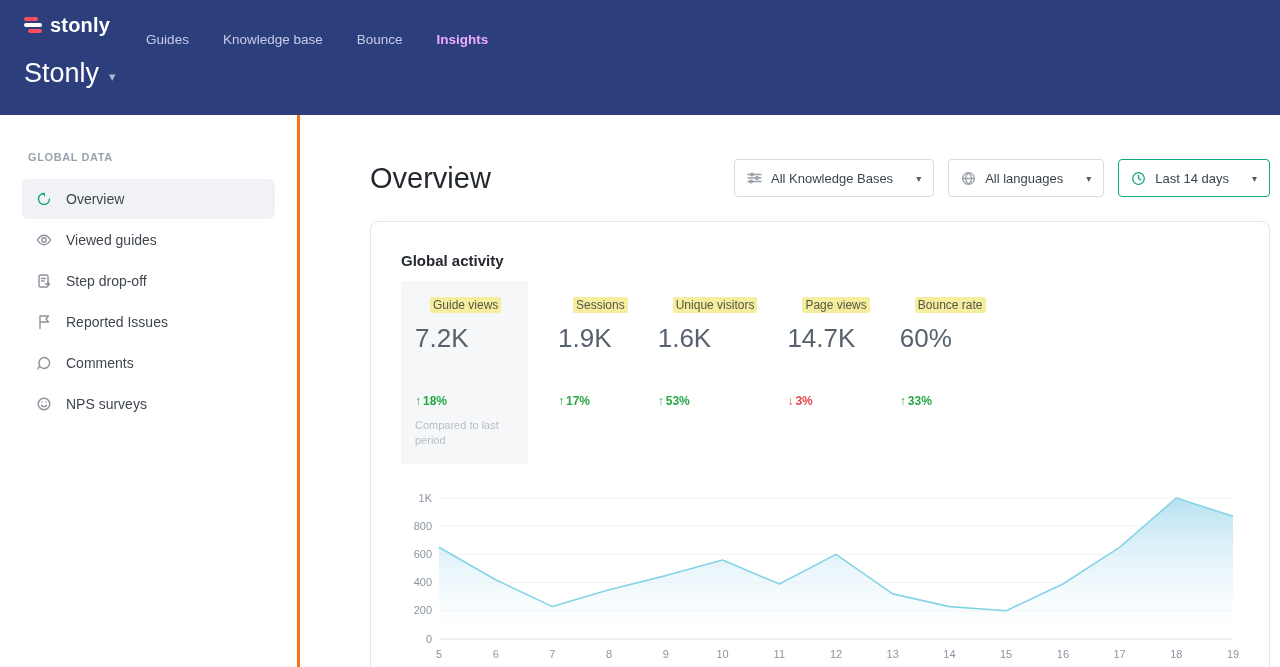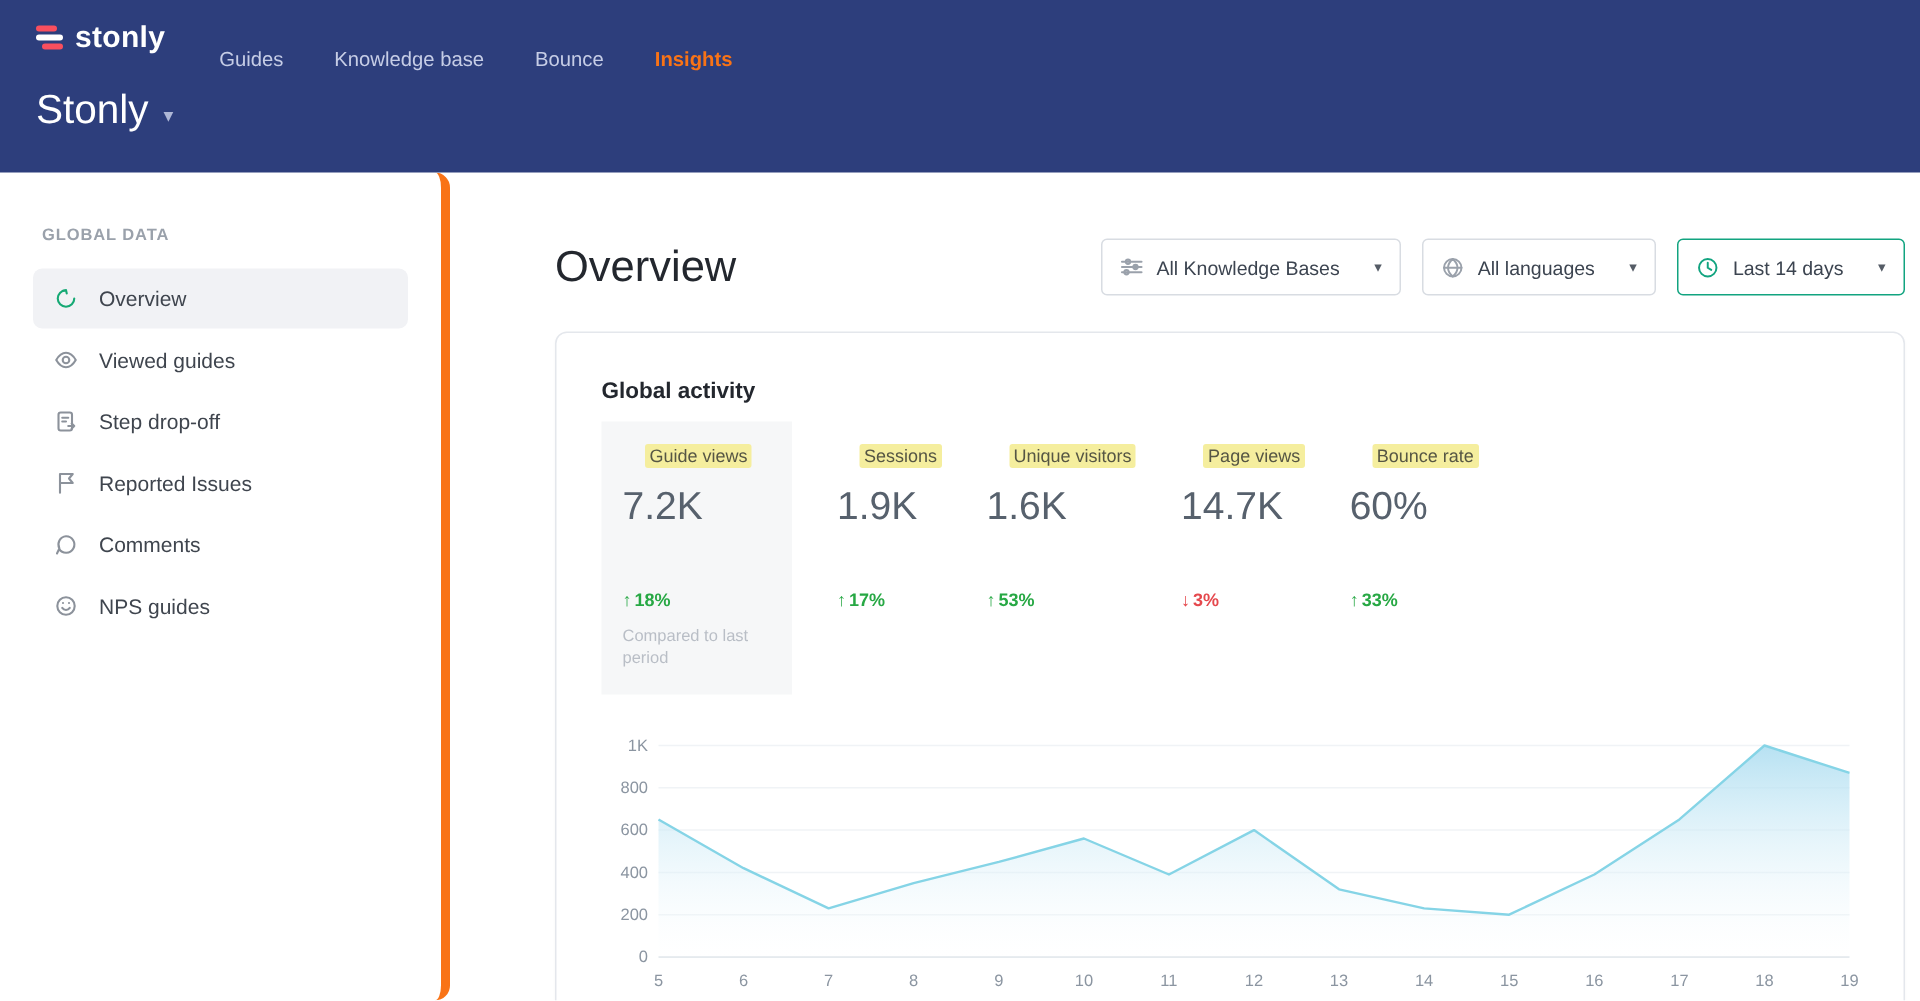--- a/index.html
+++ b/index.html
@@ -11,28 +11,28 @@
   .nav-row { display:flex; align-items:center; padding:10px 24px 0 24px; height:40px; }
   .logo { display:flex; align-items:center; gap:8px; margin-right:36px; cursor:pointer; }
   .logo-mark { display:flex; flex-direction:column; gap:2px; }
   .logo-mark i { display:block; height:4px; border-radius:2px; background:#f94f5e; }
   .logo-mark i:nth-child(1){ width:14px; }
   .logo-mark i:nth-child(2){ width:18px; background:#ffffff; }
   .logo-mark i:nth-child(3){ width:14px; margin-left:4px; }
   .logo-text { color:#fff; font-size:20px; font-weight:bold; letter-spacing:.2px; }
   .nav-links { display:flex; gap:34px;margin-top:28px; }
   .nav-link { color:#c6cde6; font-size:13.5px; cursor:pointer; padding:6px 0; }
-  .nav-link.active { color:#f97316; font-weight:bold; }
+  .nav-link.active { color:#f0abfc; font-weight:bold; }
   .workspace-row { display:flex; align-items:center; gap:10px; padding:18px 24px 0 24px; }
   .workspace-title { color:#fff; font-size:27px; font-weight:400; }
   .workspace-caret { color:#aeb7d6; font-size:13px; cursor:pointer; margin-top:6px; }
 
   
   .layout { display:flex; height:552px; }
-  .sidebar { width:300px; border-right:6px solid #f97316; padding-top:36px; flex:0 0 300px;border-radius:10px; }
+  .sidebar { width:300px; border-right:3px solid #f97316; padding-top:36px; flex:0 0 300px; }
   .sb-section { color:#9aa1ab; font-size:11px; font-weight:bold; letter-spacing:.6px;
     padding:0 28px; margin-bottom:16px; }
   .sb-item { display:flex; align-items:center; gap:14px; height:40px; margin:1px 22px;
     padding:0 14px; border-radius:6px; font-size:14px; color:#3f454e; cursor:pointer; }
   .sb-item.active { background:#f1f2f5; }
   .sb-item svg { flex:0 0 16px; }
   .sb-icon { stroke:#8c929b; fill:none; stroke-width:1.4; stroke-linecap:round; stroke-linejoin:round; }
   .sb-item.active .sb-icon { stroke:#16a974; }
 
   
@@ -138,21 +138,21 @@
       </svg>
       <span>Comments</span>
     </div>
 
     <div class="sb-item">
       <svg width="16" height="16" viewBox="0 0 16 16">
         <circle class="sb-icon" cx="8" cy="8" r="5.8"></circle>
         <path class="sb-icon" d="M5.5 9.3 a3 3 0 0 0 5 0"></path>
         <path class="sb-icon" d="M6 6 h0.01 M10 6 h0.01"></path>
       </svg>
-      <span>NPS guides</span>
+      <span>NPS surveys</span>
     </div>
   </aside>
 
   <main class="main">
     <div class="main-head">
       <h1 class="page-title">Overview</h1>
       <div class="filters">
         <button class="filter-btn">
           <svg width="15" height="14" viewBox="0 0 15 14">
             <path class="f-icon" d="M1 3.5 h13 M1 7 h13 M1 10.5 h13"></path>

